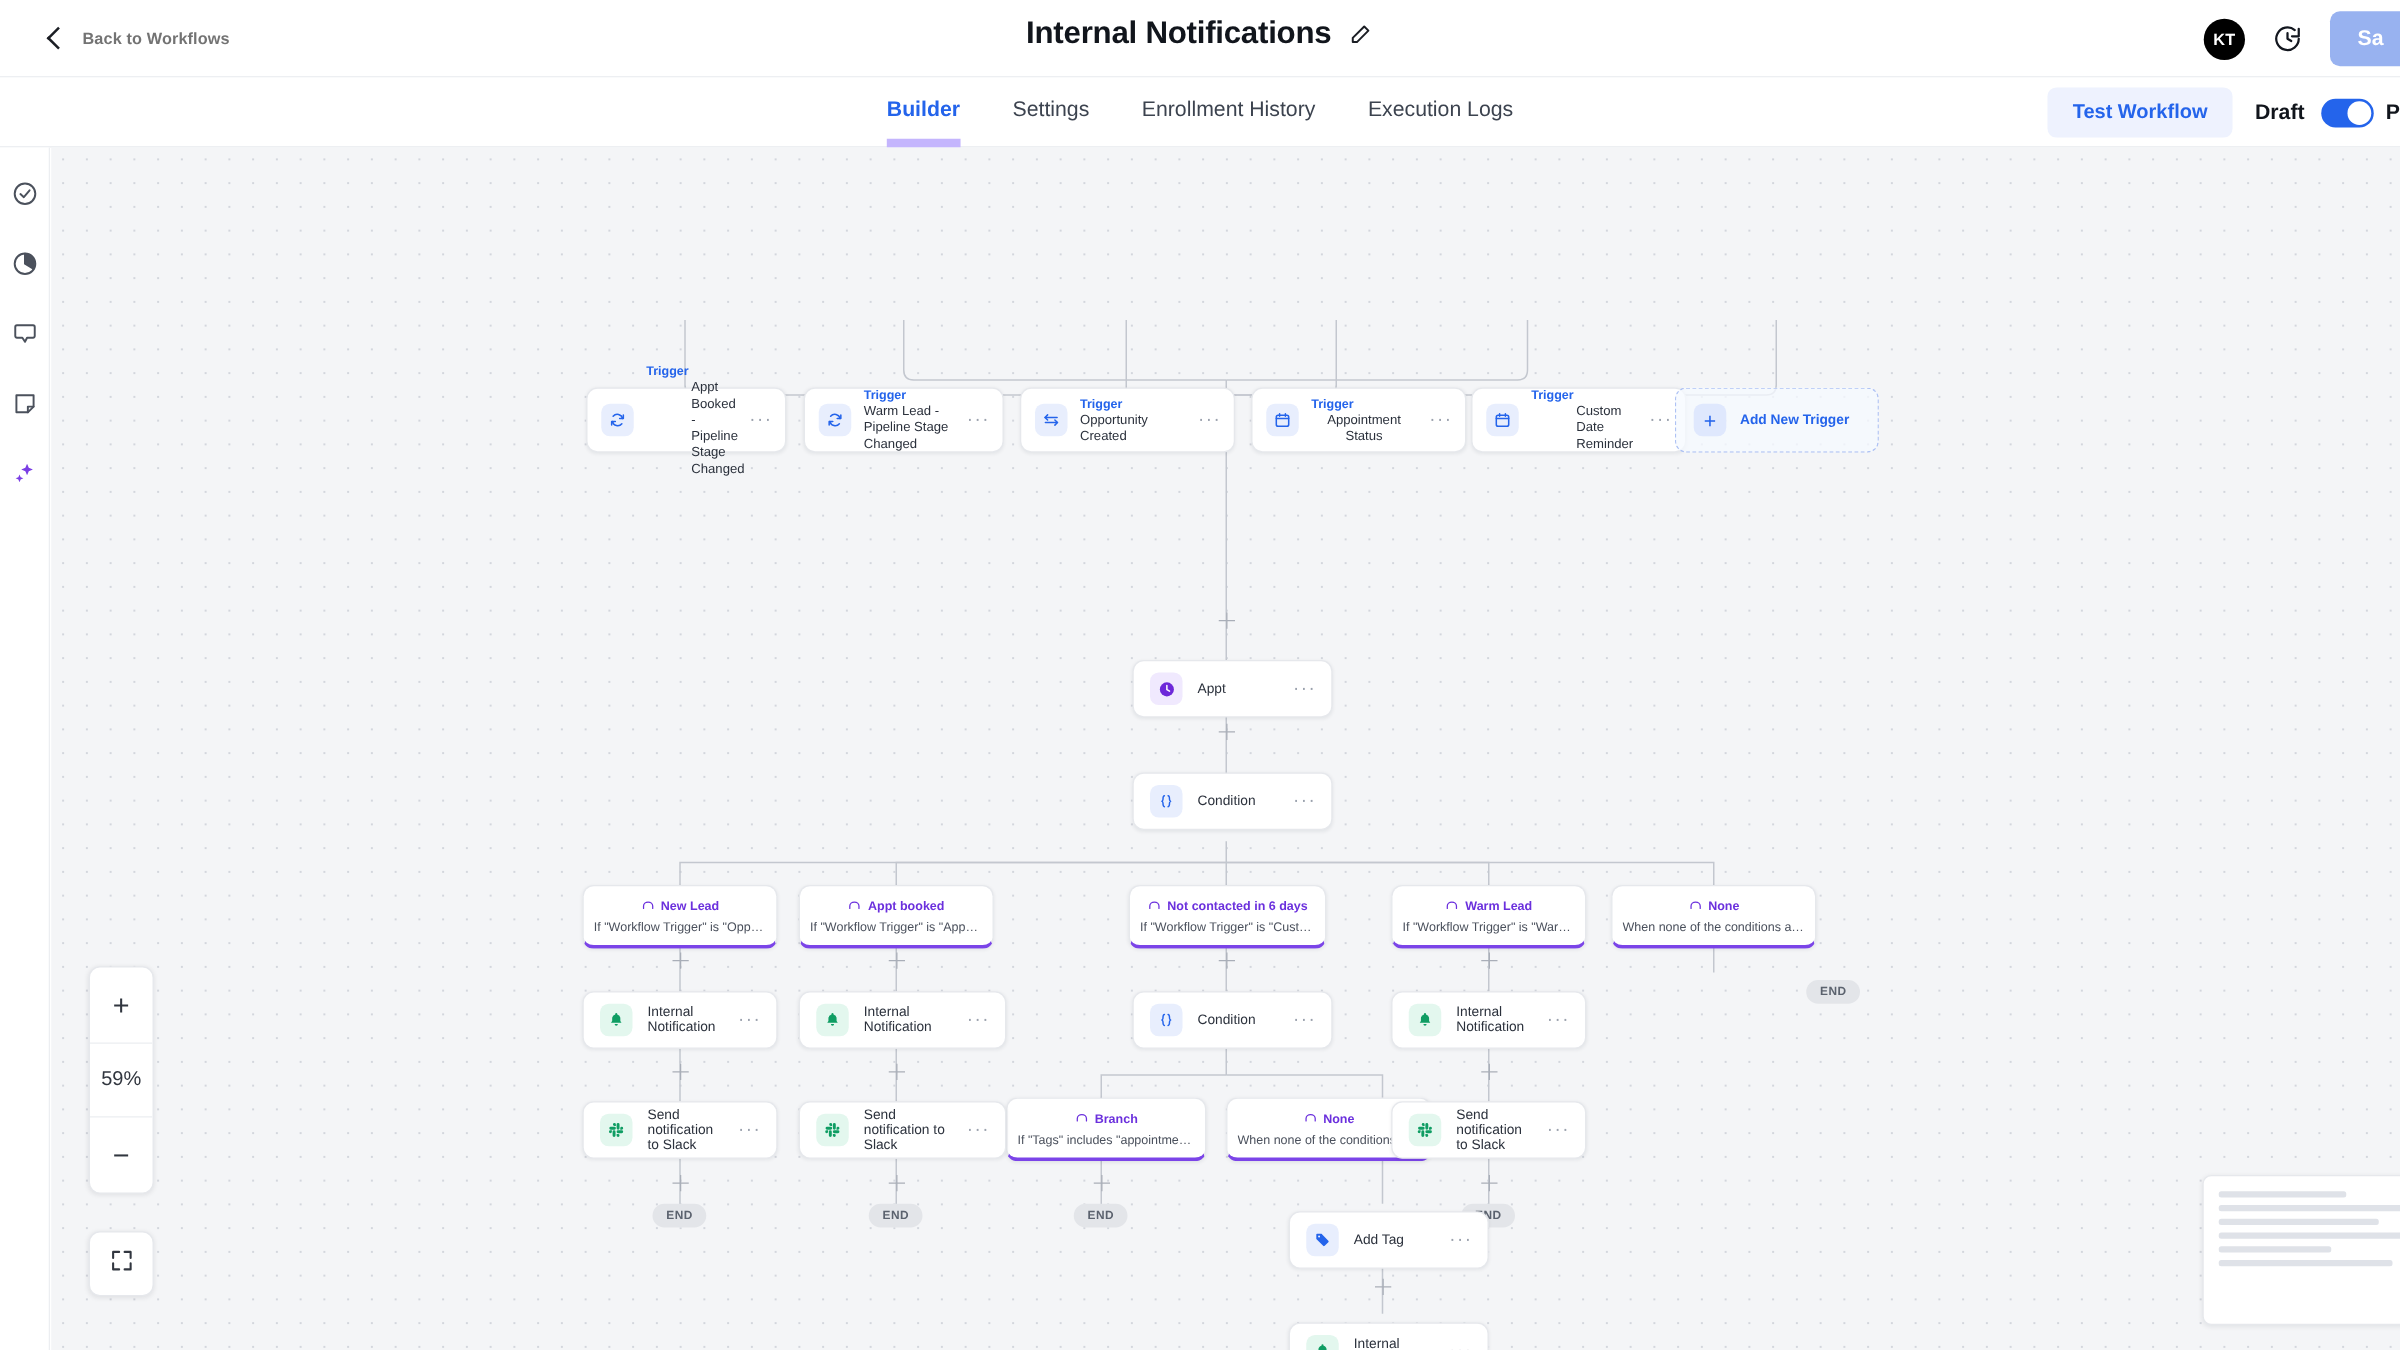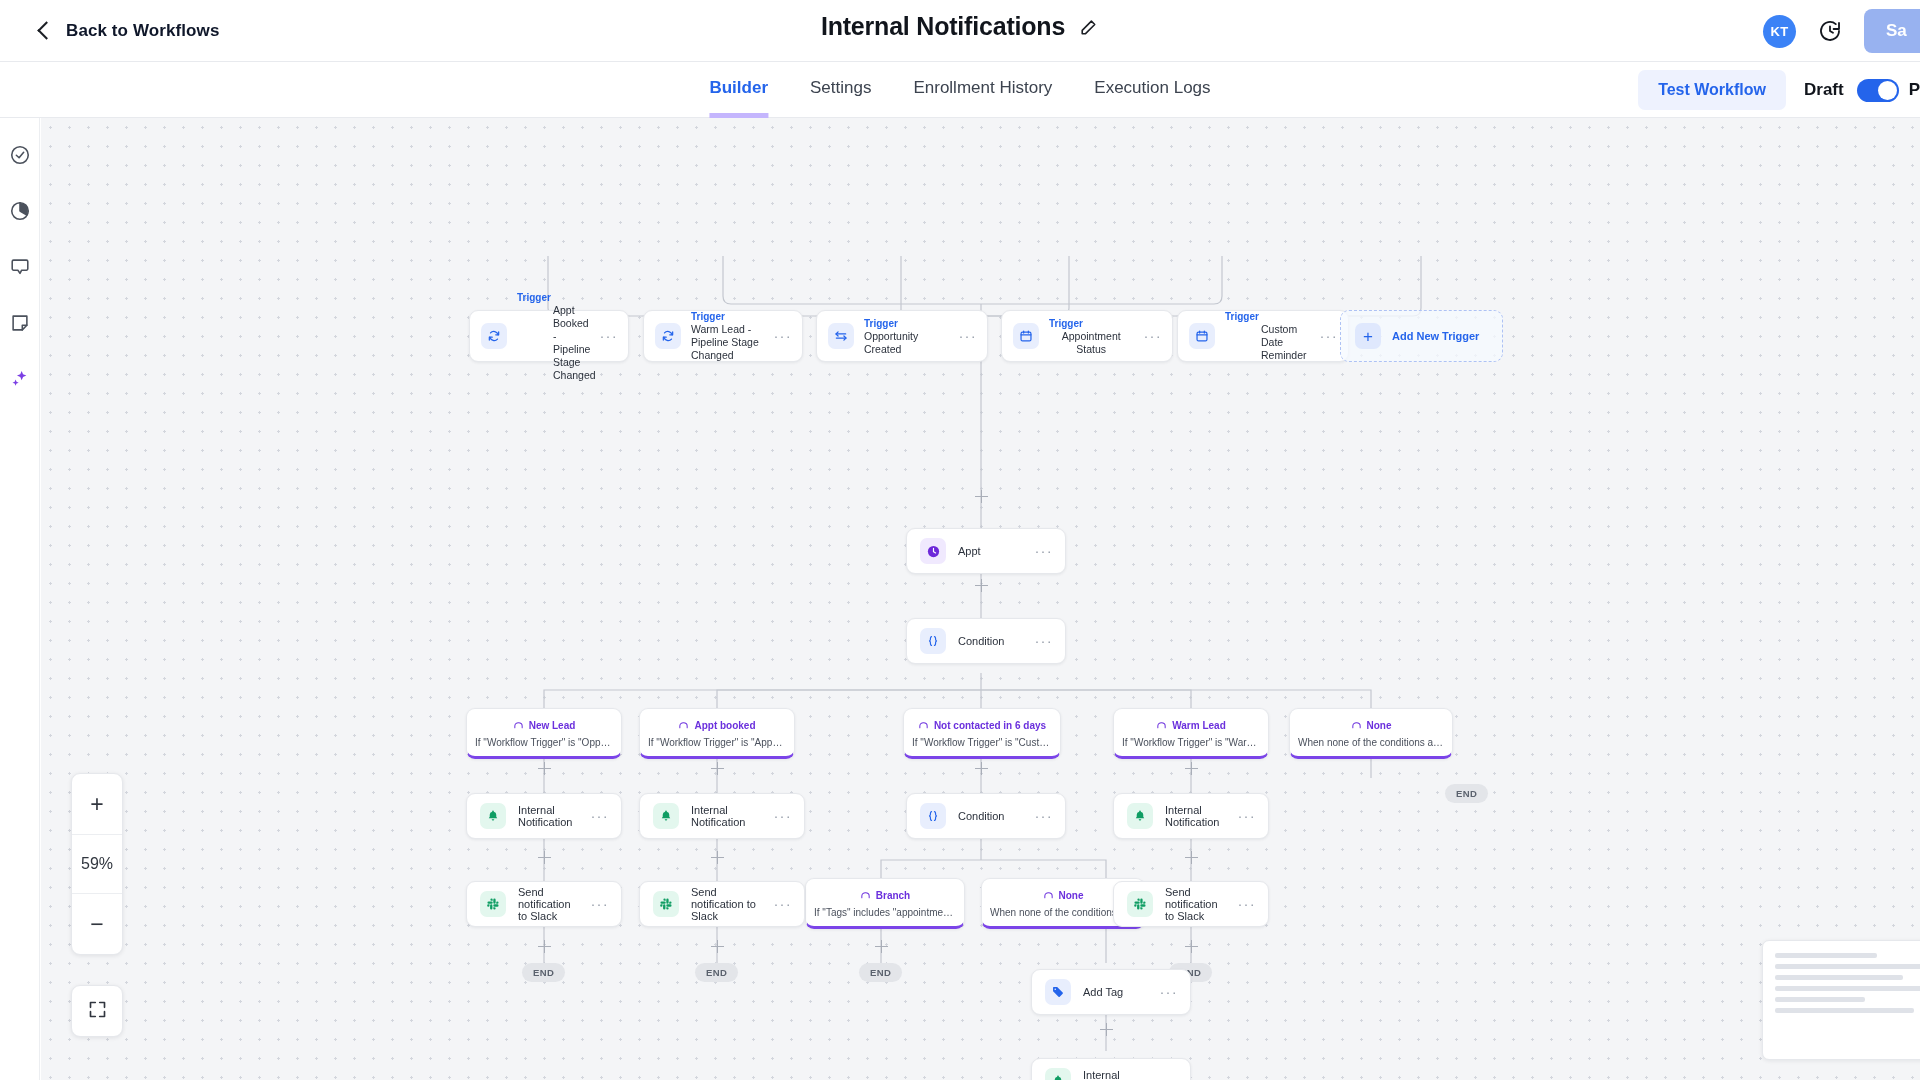--- a/index.html
+++ b/index.html
@@ -17,36 +17,36 @@
   }
   .back-link {
     display: flex; align-items: center; gap: 13px;
     margin-left: 40px; cursor: pointer;
   }
   .chev-left {
     width: 13px; height: 13px;
     border-left: 2.4px solid #1b1e24; border-bottom: 2.4px solid #1b1e24;
     transform: rotate(45deg); margin-bottom: 1px;
   }
-  .back-text { font-size: 17px; color: #0f172a; font-weight: 600; letter-spacing: .1px; }
+  .back-text { font-size: 13px; color: #737373; font-weight: 600; letter-spacing: .1px; }
 
   .title-wrap {
     position: absolute; left: 50%; transform: translateX(-50%);
     display: flex; align-items: center; gap: 14px; top: 12px;
   }
   .wf-title { font-size: 25px; font-weight: 700; color: #11151c; letter-spacing: -.2px; }
   .pencil-ico { width: 20px; height: 20px; display: block; }
 
   .topbar-right {
     position: absolute; right: 0; top: 0; height: 62px;
     display: flex; align-items: center; gap: 22px; padding-right: 0;
   }
   .avatar {
     width: 33px; height: 33px; border-radius: 50%;
-    background: #3b82f6; color: #ffffff; font-size: 13px; font-weight: 700;
+    background: #000000; color: #ffffff; font-size: 13px; font-weight: 700;
     display: flex; align-items: center; justify-content: center; letter-spacing: .3px;
   }
   .history-ico { width: 24px; height: 24px; }
   .save-btn {
     height: 44px; background: #98b2f0; color: #fff;
     border-radius: 8px 0 0 8px; display: flex; align-items: center;
     padding: 0 22px; font-size: 17px; font-weight: 600;
     margin-right: -18px; min-width: 74px;
   }
 
@@ -56,21 +56,21 @@
     background: #fff; border-bottom: 1px solid #e8eaee;
   }
   .tabs {
     position: absolute; left: 50%; transform: translateX(-50%);
     display: flex; gap: 42px; height: 56px; align-items: flex-start;
   }
   .tab {
     font-size: 17px; color: #3c434f; padding-top: 16px; cursor: pointer;
     height: 56px; font-weight: 500;
   }
-  .tab.active { color: #2464eb; font-weight: 600; border-bottom: 5px solid #c4b5fd; }
+  .tab.active { color: #2464eb; font-weight: 600; border-bottom: 7px solid #c4b5fd; }
 
   .tabbar-right {
     position: absolute; right: 0; top: 0; height: 56px;
     display: flex; align-items: center; gap: 0;
   }
   .test-wf {
     background: #eef2fe; color: #2464eb; font-size: 16px; font-weight: 600;
     padding: 11px 20px; border-radius: 7px; cursor: pointer; margin-right: 18px;
   }
   .draft-lbl { font-size: 17px; color: #11151c; font-weight: 600; margin-right: 13px; }

